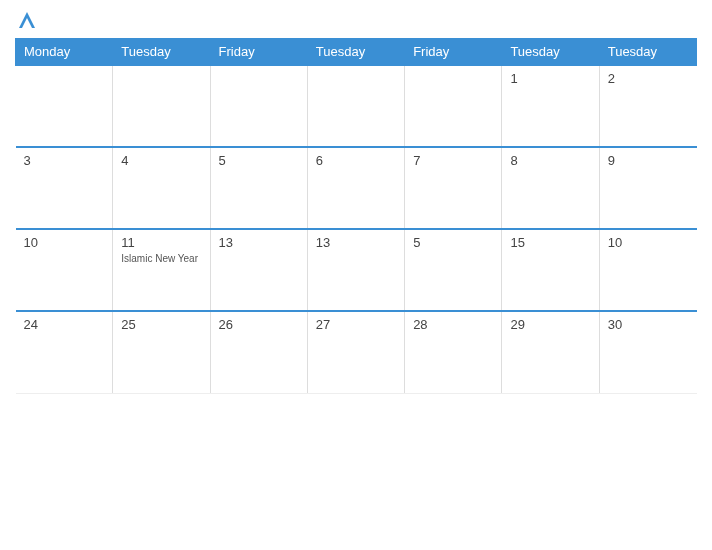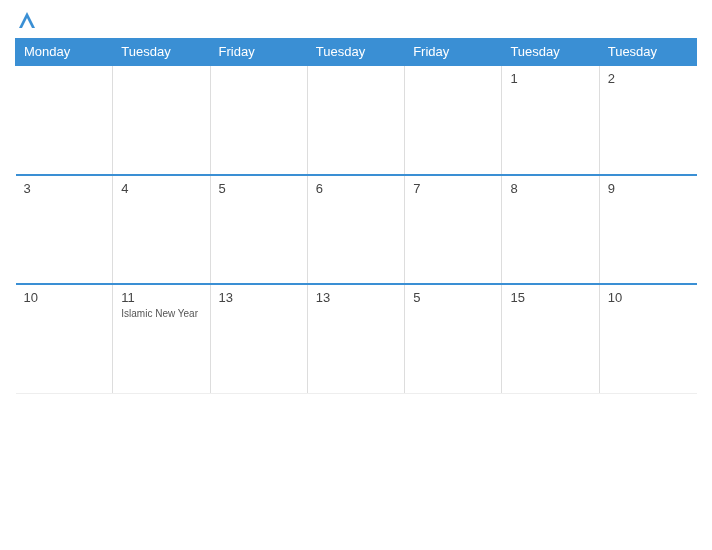--- a/index.html
+++ b/index.html
@@ -184,15 +184,38 @@
           <td>
             <span class="day-number">5</span>
           </td>
           <td>
             <span class="day-number">15</span>
           </td>
           <td>
             <span class="day-number">10</span>
           </td>
         </tr>
+        <tr>
+          <td>
+            <span class="day-number">24</span>
+          </td>
+          <td>
+            <span class="day-number">25</span>
+          </td>
+          <td>
+            <span class="day-number">26</span>
+          </td>
+          <td>
+            <span class="day-number">27</span>
+          </td>
+          <td>
+            <span class="day-number">28</span>
+          </td>
+          <td>
+            <span class="day-number">29</span>
+          </td>
+          <td>
+            <span class="day-number">30</span>
+          </td>
+        </tr>
       </tbody>
   </table>
 </div>
 
 </body></html>

